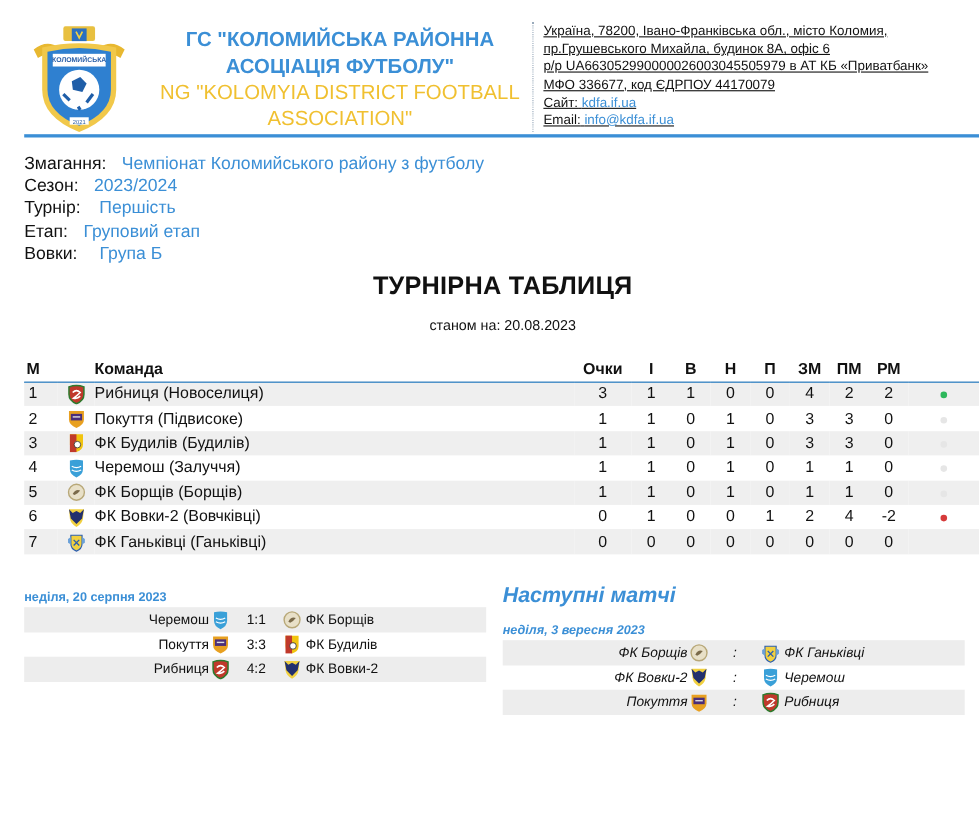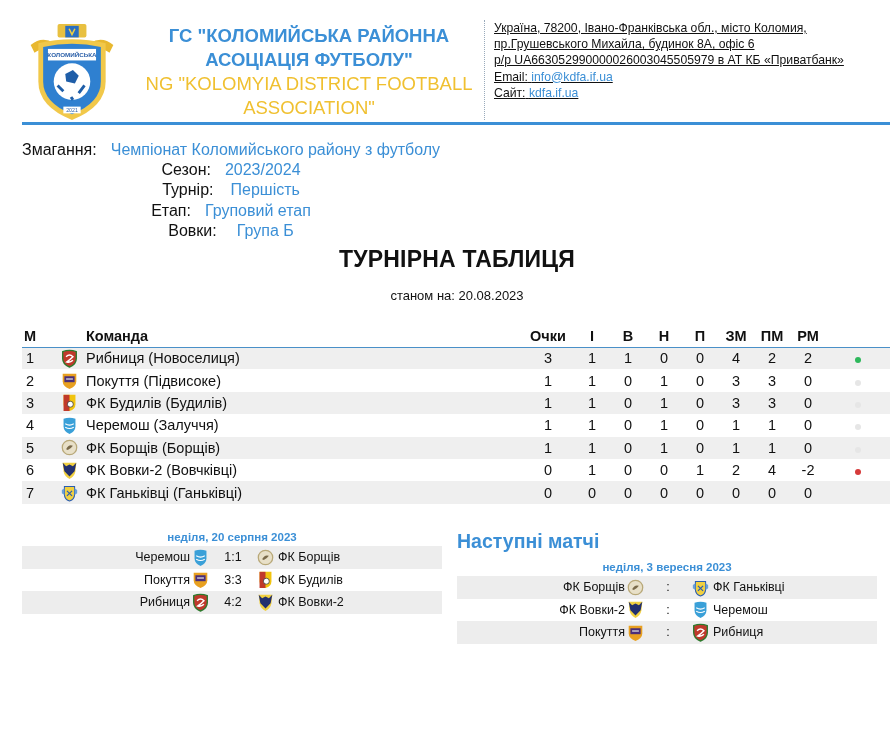--- a/index.html
+++ b/index.html
@@ -11,21 +11,21 @@
   .logo { position: absolute; left: 6px; top: 4px; width: 88px; height: 100px; }
   .org-title { position: absolute; left: 112px; top: 6px; width: 350px; text-align: center; }
   .org-ua { color: #3b8fd6; font-weight: bold; font-size: 18.5px; line-height: 24px; }
   .org-en { color: #f0c030; font-size: 18.5px; line-height: 24px; }
   .contacts { position: absolute; left: 462px; top: 2px; border-left: 1px dotted #9ab; padding-left: 9px; height: 100px; font-size: 12.2px; line-height: 16.2px; color: #111; text-decoration: underline; }
   .contacts a { color: #3b8fd6; text-decoration: none; }
   .header-rule { position: absolute; left: 22px; top: 122px; width: 868px; height: 3px; background: #3b8fd6; }
 
   
   .meta { position: absolute; left: 22px; top: 140px; font-size: 16px; line-height: 20.2px; }
-  .meta .row { white-space: nowrap; text-align: center; }
+  .meta .row { white-space: nowrap; }
   .meta .lbl { color: #111; }
   .meta .val { color: #3b8fd6; margin-left: 10px; }
 
   .table-title { position: absolute; left: 0; width: 914px; top: 246px; text-align: center; font-weight: bold; font-size: 23px; letter-spacing: 0.2px; }
   .as-of { position: absolute; left: 0; width: 914px; top: 288px; text-align: center; font-size: 13px; }
 
   
   .standings { position: absolute; left: 22px; top: 326px; width: 868px; border-collapse: collapse; font-size: 14.5px; }
   .standings th { font-weight: bold; text-align: center; height: 21px; padding: 0; border-bottom: 1.5px solid #4a90c8; }
   .standings td { height: 22.4px; padding: 0; text-align: center; }
@@ -37,23 +37,23 @@
   .standings .c-num { width: 36px; }
   .standings .c-pts { width: 52px; text-align: center; }
   .standings .c-dot { width: 64px; }
   .dot { display: inline-block; width: 6px; height: 6px; border-radius: 50%; }
 
   .crest { display: inline-block; width: 17px; height: 19px; vertical-align: middle; }
 
   
   .matches { position: absolute; top: 530px; width: 420px; }
   .matches.left { left: 22px; }
-  .matches.right { left: 457px; }
+  .matches.right { left: 457px; font-style: italic; }
   .matches h2 { color: #3b8fd6; font-size: 19.5px; font-weight: bold; height: 30px; }
-  .match-date { color: #3b8fd6; font-weight: bold; font-size: 11.5px; text-align: center; margin-top: 1px; height: 15px; }
+  .match-date { color: #3b8fd6; font-weight: bold; font-size: 11.5px; text-align: left; margin-top: 7px; height: 15px; }
   .match-row { display: flex; align-items: center; height: 22.5px; font-size: 12.5px; }
   .match-row.odd { background: #ededed; }
   .match-row .home { width: 170px; text-align: right; padding-right: 2px; }
   .match-row .hcrest { width: 22px; text-align: left; }
   .match-row .score { width: 38px; text-align: center; }
   .match-row .acrest { width: 22px; text-align: right; }
   .match-row .away { padding-left: 4px; }
 </style>
 </head>
 <body>
@@ -121,22 +121,23 @@
     <div class="org-ua">ГС "КОЛОМИЙСЬКА РАЙОННА</div>
     <div class="org-ua">АСОЦІАЦІЯ ФУТБОЛУ"</div>
     <div class="org-en">NG "KOLOMYIA DISTRICT FOOTBALL</div>
     <div class="org-en">ASSOCIATION"</div>
   </div>
 
   <div class="contacts">
     <div>Україна, 78200, Івано-Франківська обл., місто Коломия,</div>
     <div>пр.Грушевського Михайла, будинок 8А, офіс 6</div>
     <div>р/р UA663052990000026003045505979 в АТ КБ «Приватбанк»</div>
+    <div>МФО 336677, код ЄДРПОУ 44170079</div>
+    <div><span>Сайт:</span> <a>kdfa.if.ua</a></div>
     <div><span>Email:</span> <a>info@kdfa.if.ua</a></div>
-    <div><span>Сайт:</span> <a>kdfa.if.ua</a></div>
   </div>
 </div>
 <div class="header-rule"></div>
 
 <div class="meta">
   <div class="row"><span class="lbl">Змагання:</span><span class="val" style="margin-left:14px">Чемпіонат Коломийського району з футболу</span></div>
   <div class="row"><span class="lbl">Сезон:</span><span class="val" style="margin-left:14px">2023/2024</span></div>
   <div class="row"><span class="lbl">Турнір:</span><span class="val" style="margin-left:17px">Першість</span></div>
   <div class="row"><span class="lbl">Етап:</span><span class="val" style="margin-left:14px">Груповий етап</span></div>
   <div class="row"><span class="lbl">Вовки:</span><span class="val" style="margin-left:20px">Група Б</span></div>

